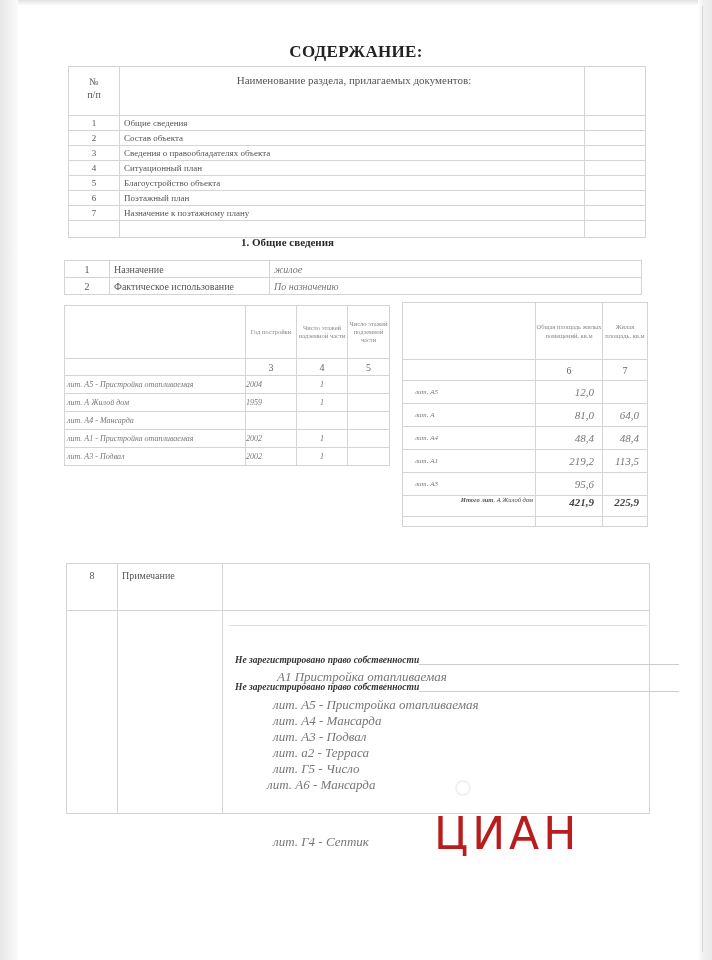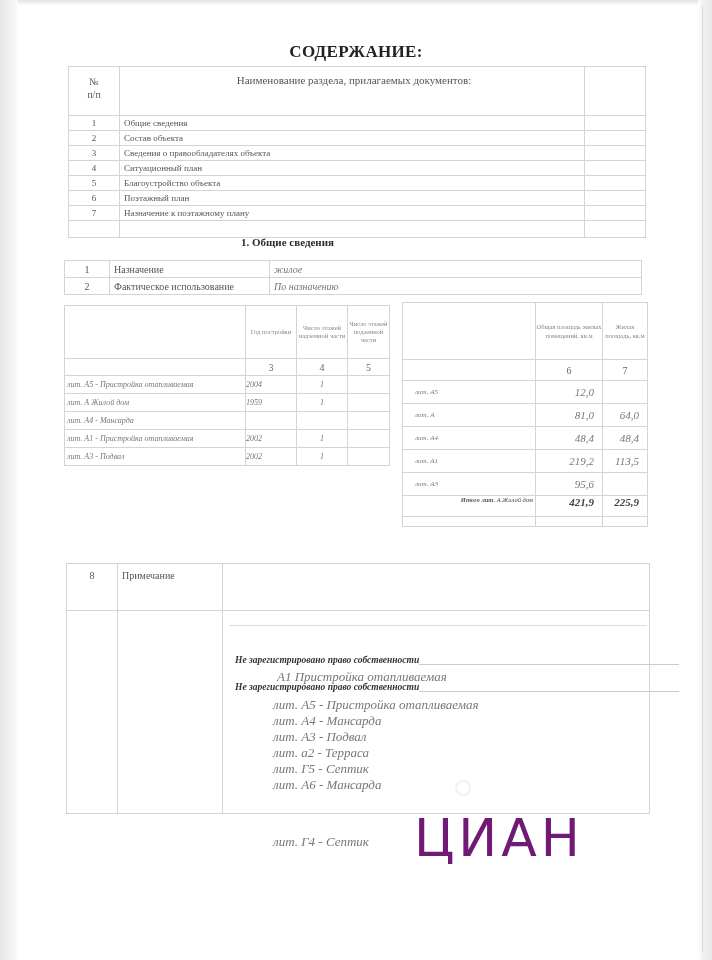--- a/index.html
+++ b/index.html
@@ -84,22 +84,22 @@
   .nt .lbl { width: 100px; vertical-align: top; padding-top: 6px; padding-left: 4px; font-size: 10px; }
   .nt .r1 td { height: 40px; }
   .nt .r2 td { height: 196px; vertical-align: top; }
   .nt .body { position: relative; }
   .notes-inner { position: absolute; left: 0; top: 0; right: 0; bottom: 0; }
   .hr1 { position: absolute; left: 6px; right: 2px; top: 14px; height: 1px; background: #ddd; }
   .nline { position: absolute; font-size: 13px; font-style: italic; color: #777; white-space: nowrap; }
   .nline.head { font-weight: bold; color: #333; font-size: 9.5px; left: 12px; }
   .nline.head::after { content: ""; position: absolute; left: 100%; top: 9px; width: 260px; height: 1px; background: #ccc; }
   .watermark {
-    position: absolute; left: 414px; top: 808px; font-family: "DejaVu Sans", sans-serif;
-    font-size: 52px; color: #701a75; letter-spacing: 4px;
+    position: absolute; left: 434px; top: 808px; font-family: "DejaVu Sans", sans-serif;
+    font-size: 44px; color: #b91c1c; letter-spacing: 4px;
   }
   .wm-circle { position: absolute; left: 455px; top: 780px; width: 12px; height: 12px; border: 2px solid #f1f1f1; border-radius: 50%; }
 </style>
 </head>
 <body>
 
 <div class="page-shadow-left"></div>
 <div class="page-shadow-top"></div>
 <div class="page-edge-right"></div>
 
@@ -285,22 +285,22 @@
     <td class="body">
       <div class="notes-inner">
         <div class="hr1"></div>
         <div class="nline head" style="top:44px;">Не зарегистрировано право собственности</div>
         <div class="nline" style="top:58px; left:54px;">А1 Пристройка отапливаемая</div>
         <div class="nline head" style="top:71px;">Не зарегистрировано право собственности</div>
         <div class="nline" style="top:86px; left:50px;">лит. А5 - Пристройка отапливаемая</div>
         <div class="nline" style="top:102px; left:50px;">лит. А4 - Мансарда</div>
         <div class="nline" style="top:118px; left:50px;">лит. А3 - Подвал</div>
         <div class="nline" style="top:134px; left:50px;">лит. а2 - Терраса</div>
-        <div class="nline" style="top:150px; left:50px;">лит. Г5 - Септик</div>
-        <div class="nline" style="top:166px; left:50px;">лит. А6 - Мансарда</div>
+        <div class="nline" style="top:150px; left:50px;">лит. Г5 - Число</div>
+        <div class="nline" style="top:166px; left:44px;">лит. А6 - Мансарда</div>
         <div class="nline" style="top:182px; left:50px;margin-top:41px;">лит. Г4 - Септик</div>
       </div>
     </td>
   </tr>
 </tbody>
   </table>
 
 <div class="wm-circle"></div>
 <div class="watermark">ЦИАН</div>
 

